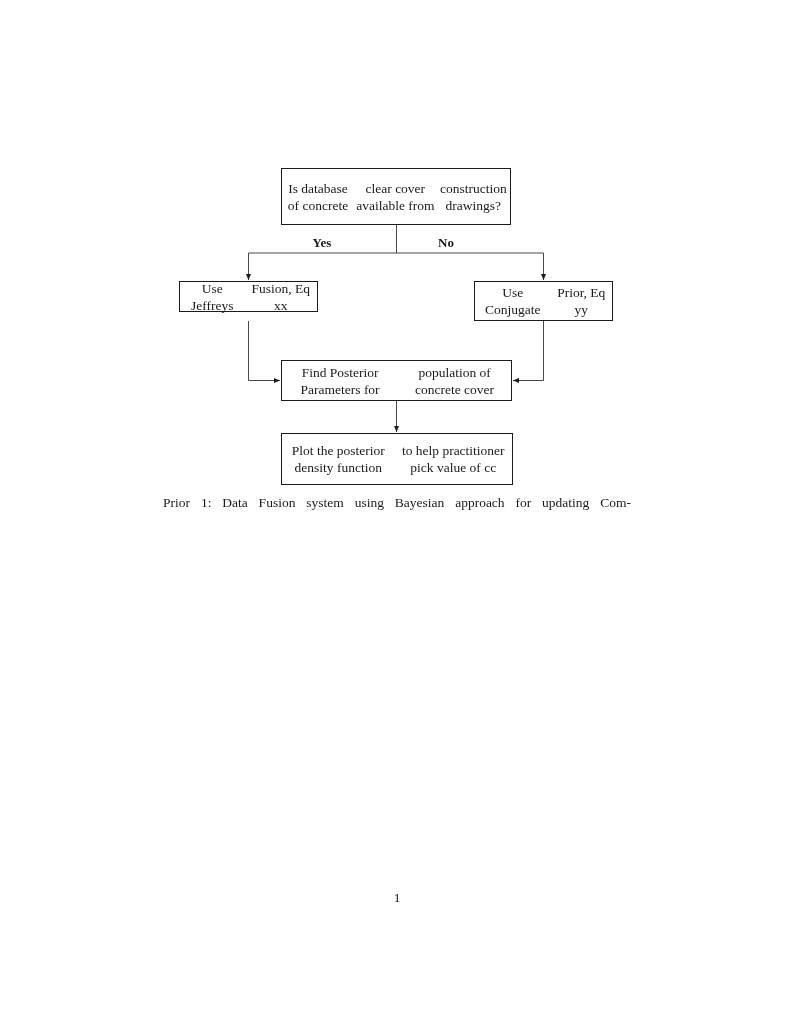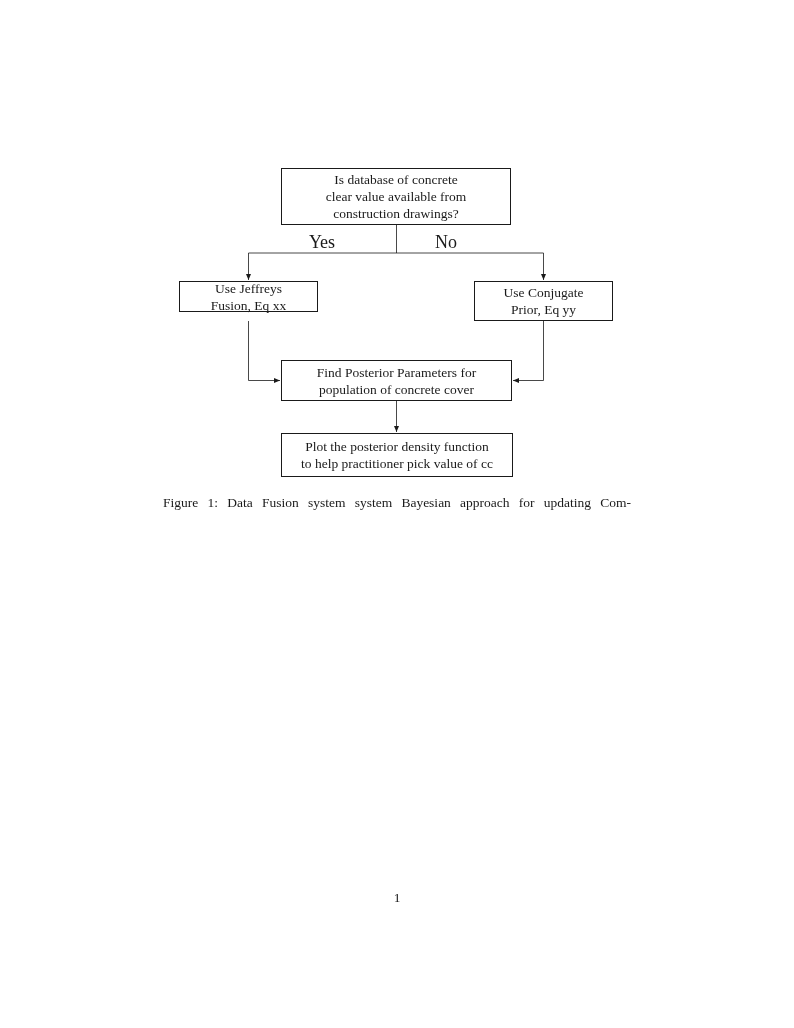--- a/index.html
+++ b/index.html
@@ -21,39 +21,40 @@
   .connectors line, .connectors polyline {
     stroke: #1a1a1a;
     stroke-width: 0.8;
     fill: none;
   }
   .node {
     position: absolute;
     box-sizing: border-box;
     border: 1px solid #1a1a1a;
     display: flex;
-    flex-direction: column;
+    flex-direction: row;
     align-items: center;
     justify-content: center;
     text-align: center;
     font-size: 13.5px;
     line-height: 17px;
     background: #ffffff;
   }
   #node-decision  { left: 281px; top: 168px; width: 230px; height: 57px; }
   #node-jeffreys  { left: 179px; top: 281px; width: 139px; height: 31px; }
   #node-conjugate { left: 474px; top: 281px; width: 139px; height: 40px; }
   #node-posterior { left: 281px; top: 360px; width: 231px; height: 41px; }
-  #node-plot      { left: 281px; top: 433px; width: 232px; height: 44px; }
+  #node-plot      { left: 281px; top: 433px; width: 232px; height: 52px; }
   .branch-label {
     position: absolute;
     width: 60px;
     text-align: center;
-    font-size: 18px;
+    font-size: 13px;
     line-height: 17px;
+    font-weight: bold;
   }
   #label-yes { left: 292px; top: 234px; }
   #label-no  { left: 416px; top: 234px; }
   .caption {
     position: absolute;
     left: 163px;
     top: 494px;
     width: 468px;
     font-size: 13.5px;
     line-height: 17.4px;
@@ -90,21 +91,21 @@
     <line x1="248.5" y1="253" x2="543.5" y2="253"></line>
     <line x1="248.5" y1="253" x2="248.5" y2="280" marker-end="url(#arrow)"></line>
     <line x1="543.5" y1="253" x2="543.5" y2="280" marker-end="url(#arrow)"></line>
     <polyline points="248.5,321 248.5,380.5 280,380.5" marker-end="url(#arrow)"></polyline>
     <polyline points="543.5,321 543.5,380.5 513,380.5" marker-end="url(#arrow)"></polyline>
     <line x1="396.5" y1="401" x2="396.5" y2="432" marker-end="url(#arrow)"></line>
   </svg>
 
   <div class="node" id="node-decision">
     <span>Is database of concrete</span>
-    <span>clear value available from</span>
+    <span>clear cover available from</span>
     <span>construction drawings?</span>
   </div>
 
   <div class="branch-label" id="label-yes">Yes</div>
   <div class="branch-label" id="label-no">No</div>
 
   <div class="node" id="node-jeffreys">
     <span>Use Jeffreys</span>
     <span>Fusion, Eq xx</span>
   </div>
@@ -118,18 +119,18 @@
     <span>Find Posterior Parameters for</span>
     <span>population of concrete cover</span>
   </div>
 
   <div class="node" id="node-plot">
     <span>Plot the posterior density function</span>
     <span>to help practitioner pick value of cc</span>
   </div>
 
   <div class="caption">
-    <div class="cap-line jline">Figure 1: Data Fusion system system Bayesian approach for updating Com-</div>
+    <div class="cap-line jline">Prior 1: Data Fusion system using Bayesian approach for updating Com-</div>
   </div>
 
   <div class="page-number">1</div>
 
 </div>
 
 </body></html>

